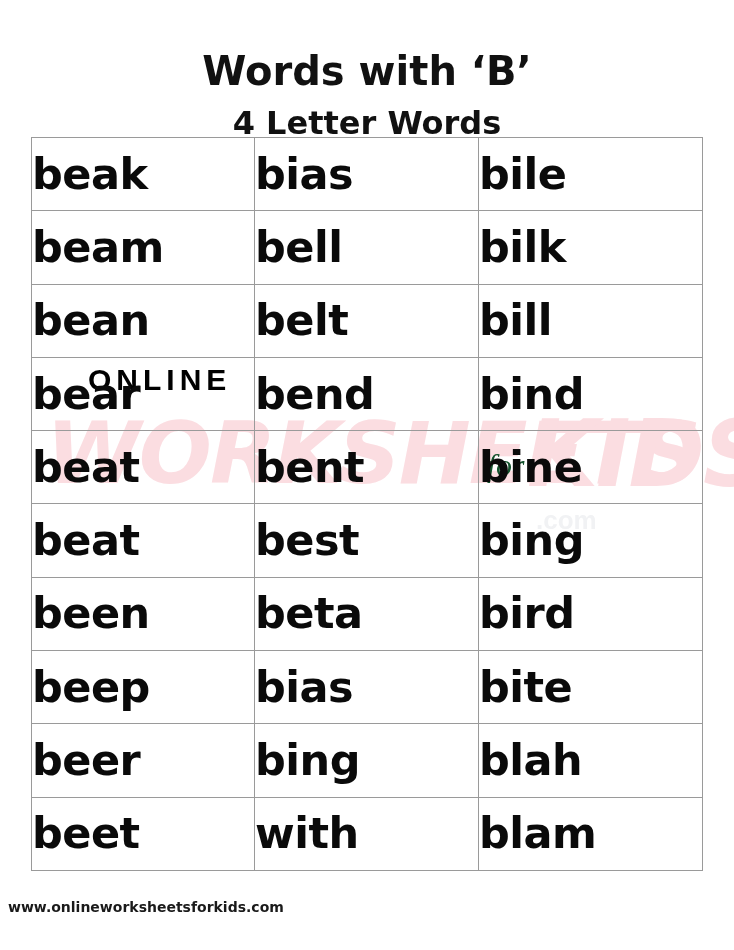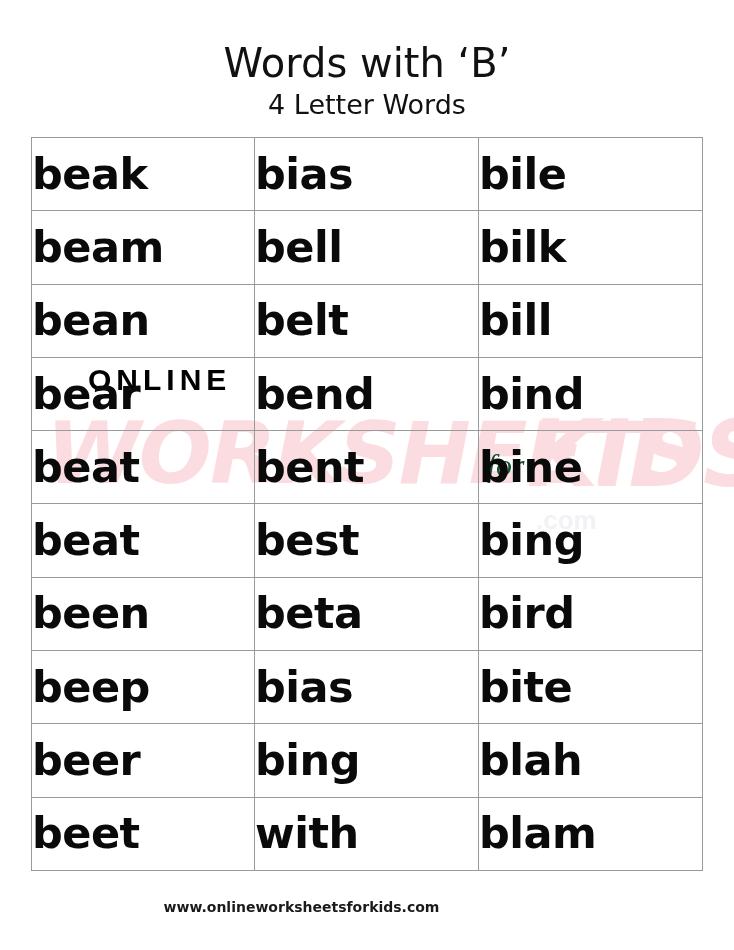--- a/index.html
+++ b/index.html
@@ -93,30 +93,30 @@
   
   .header {
     position: relative;
     z-index: 2;
     text-align: center;
     padding-top: 36px;
   }
   .title {
     font-family: "DejaVu Sans", sans-serif;
     font-size: 40px;
-    font-weight: 400;
+    font-weight: 700;
     color: #111111;
     letter-spacing: 0px;
     line-height: 1.05;
-    margin: 6px;
+    margin: 14px;
   }
   .subtitle {
     font-family: "DejaVu Sans", sans-serif;
-    font-size: 27px;
-    font-weight: 400;
+    font-size: 32px;
+    font-weight: 700;
     color: #111111;
     margin: 6px 0 15px 0;
     line-height: 1.1;
   }
 
   
   .word-table {
     position: absolute;
     left: 31px;
     top: 137px;
@@ -144,24 +144,24 @@
     font-weight: 700;
     color: #0a0a0a;
     letter-spacing: -0.5px;
     line-height: 1;
     display: inline-block;
   }
 
   
   .footer {
     position: absolute;
-    left: 0;
+    left: 8px;
     top: 898px;
     width: 603px;
-    text-align: center;
+    text-align: left;
     z-index: 2;
   }
   .footer-url {
     font-family: "DejaVu Sans", sans-serif;
     font-size: 14px;
     font-weight: 700;
     color: #1a1a1a;
     letter-spacing: 0px;
   }
 </style>

